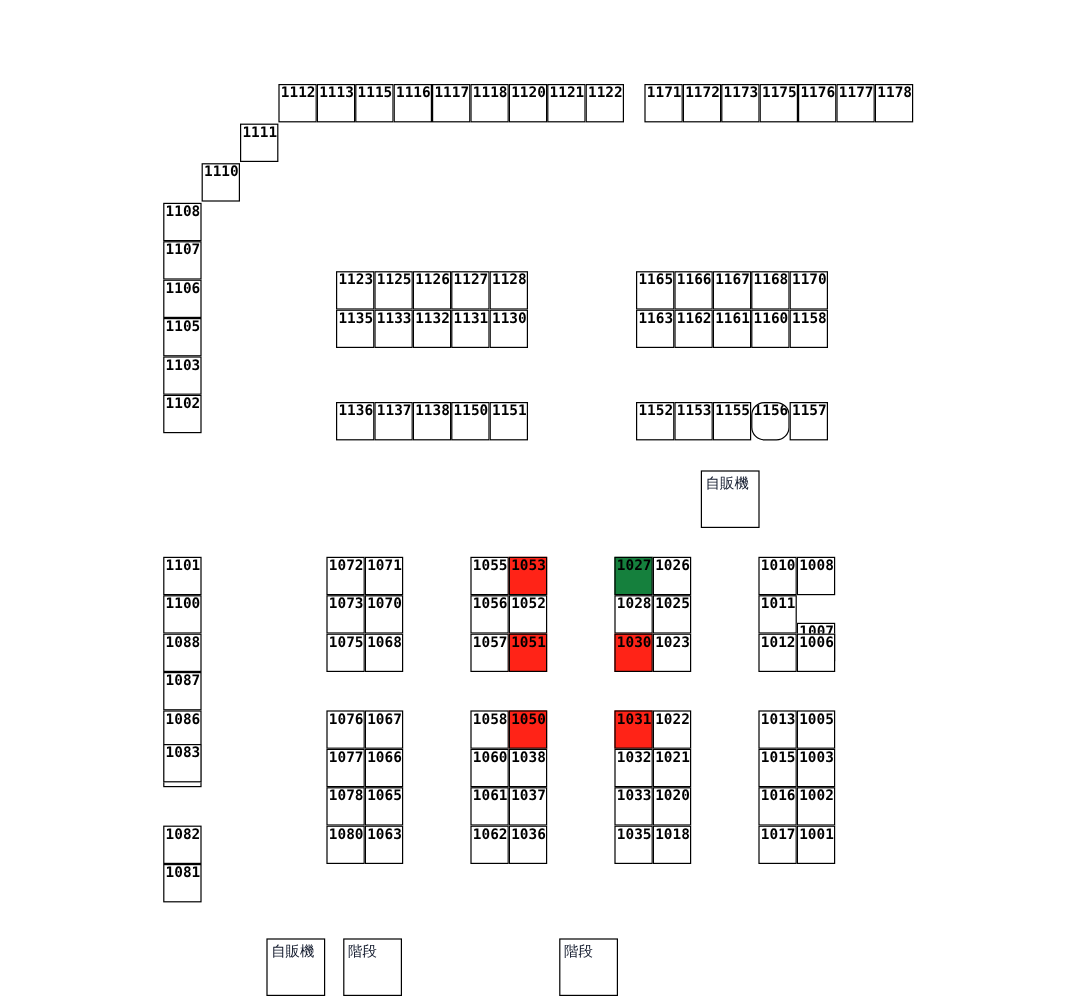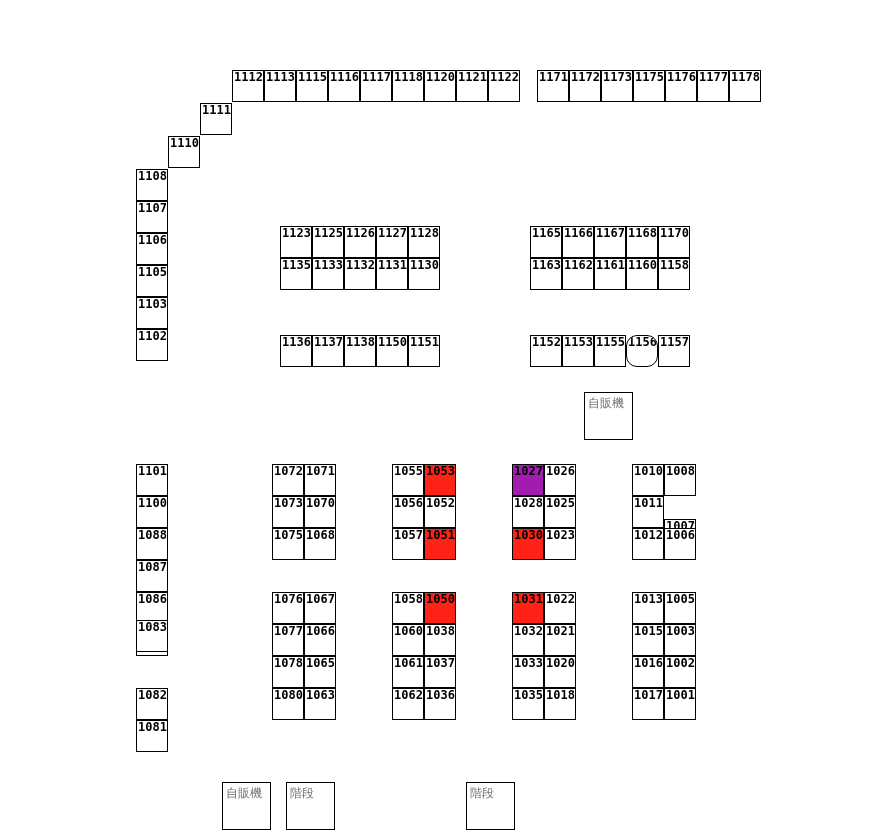--- a/index.html
+++ b/index.html
@@ -31,21 +31,21 @@
     overflow: hidden;
     white-space: nowrap;
   }
   .label-box {
     position: absolute;
     width: 49px;
     height: 48px;
     box-sizing: border-box;
     border: 1px solid #000000;
     background: #ffffff;
-    color: #737373;
+    color: #0f172a;
     font-family: "DejaVu Sans", "Liberation Sans", sans-serif;
     font-size: 12px;
     line-height: 14px;
     padding: 3px 0 0 3px;
     overflow: hidden;
     white-space: nowrap;
   }
   .vend-top    { left: 584px; top: 392px; }
   .vend-bottom { left: 222px; top: 782px; }
   .stairs-left { left: 286px; top: 782px; }
@@ -127,21 +127,21 @@
     <div class="cell" style="left: 272px; top: 496px;">1073</div>
     <div class="cell" style="left: 304px; top: 496px;">1070</div>
     <div class="cell" style="left: 272px; top: 528px;">1075</div>
     <div class="cell" style="left: 304px; top: 528px;">1068</div>
     <div class="cell" style="left: 392px; top: 464px;">1055</div>
     <div class="cell" style="left: 424px; top: 464px; background: rgb(255, 35, 23);">1053</div>
     <div class="cell" style="left: 392px; top: 496px;">1056</div>
     <div class="cell" style="left: 424px; top: 496px;">1052</div>
     <div class="cell" style="left: 392px; top: 528px;">1057</div>
     <div class="cell" style="left: 424px; top: 528px; background: rgb(255, 35, 23);">1051</div>
-    <div class="cell" style="left: 512px; top: 464px; background: #a21caf;">1027</div>
+    <div class="cell" style="left: 512px; top: 464px; background: #15803d;">1027</div>
     <div class="cell" style="left: 544px; top: 464px;">1026</div>
     <div class="cell" style="left: 512px; top: 496px;">1028</div>
     <div class="cell" style="left: 544px; top: 496px;">1025</div>
     <div class="cell" style="left: 512px; top: 528px; background: rgb(255, 35, 23);">1030</div>
     <div class="cell" style="left: 544px; top: 528px;">1023</div>
     <div class="cell" style="left: 632px; top: 464px;">1010</div>
     <div class="cell" style="left: 664px; top: 464px;">1008</div>
     <div class="cell" style="left: 632px; top: 496px;">1011</div>
     <div class="cell" style="left: 664px; top: 519px; text-align: right;">1007</div>
     <div class="cell" style="left: 632px; top: 528px;">1012</div>

